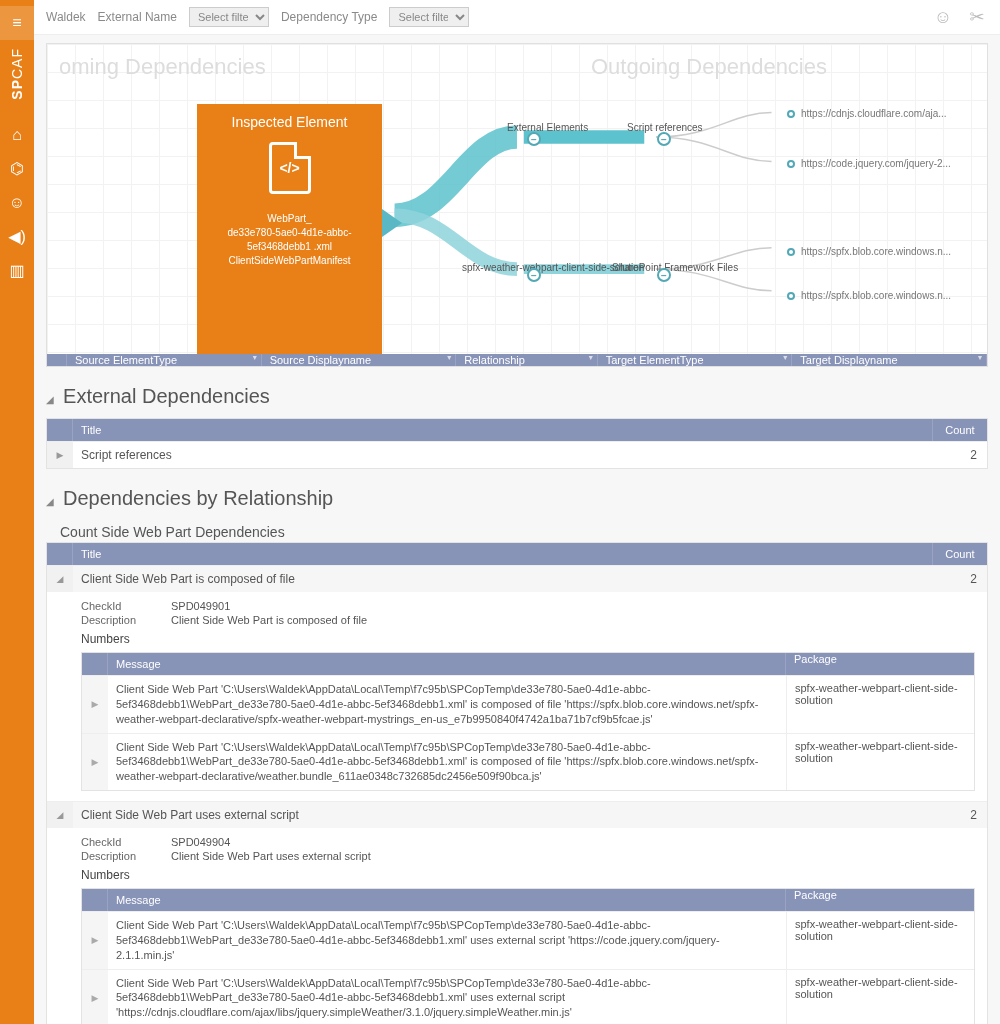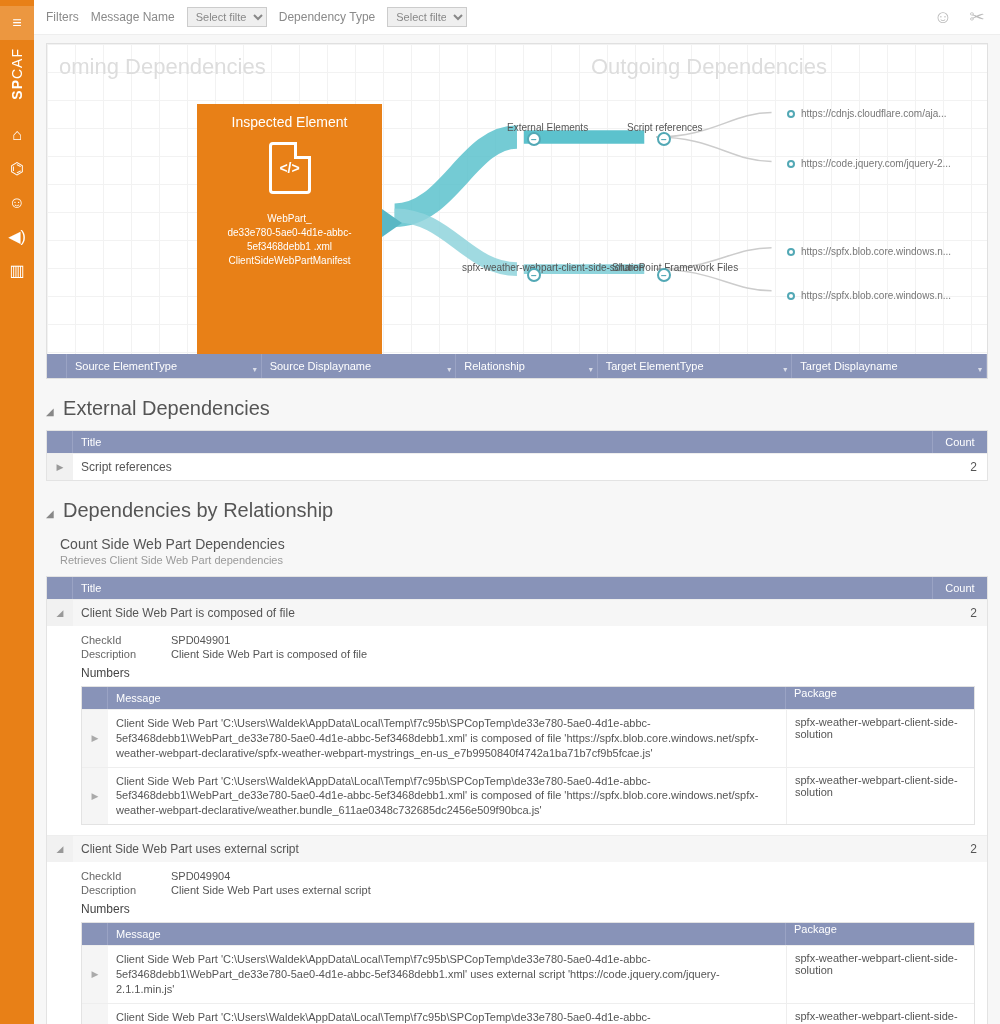--- a/index.html
+++ b/index.html
@@ -27,21 +27,21 @@
 .inspect-box .ic:before{content:"</>";position:absolute;inset:0;display:flex;align-items:center;justify-content:center;font-weight:700;font-size:14px}
 .inspect-box .ic:after{content:"";position:absolute;top:-3px;right:-3px;width:14px;height:14px;background:#e88017;border-left:3px solid #fff;border-bottom:3px solid #fff}
 .inspect-box .ln{font-size:10px;line-height:1.4}
 .arrow{position:absolute;left:335px;top:165px;width:0;height:0;border-top:14px solid transparent;border-bottom:14px solid transparent;border-left:20px solid #5ab7c4}
 .node-lbl{position:absolute;font-size:10px;color:#555;white-space:nowrap}
 .node-dot{position:absolute;width:14px;height:14px;border-radius:50%;background:#fff;border:2px solid #52a8b5;display:flex;align-items:center;justify-content:center;font-size:10px;color:#52a8b5;font-weight:700}
 .leaf-dot{position:absolute;width:8px;height:8px;border-radius:50%;border:2px solid #52a8b5;background:#fff}
 .leaf-lbl{position:absolute;font-size:10px;color:#777;white-space:nowrap}
 svg.flows{position:absolute;inset:0;pointer-events:none}
 .col-headers{display:flex;background:#8893b8;color:#fff;font-size:11px}
-.col-headers .ch{flex:1;padding:6px 8px;border-right:1px solid #9aa3c4;position:relative}
+.col-headers .ch{flex:1;padding:0 8px;border-right:1px solid #9aa3c4;position:relative}
 .col-headers .small{width:20px;flex:none}
 .col-headers .car{position:absolute;right:4px;bottom:4px;font-size:8px;opacity:.7}
 .section{margin:18px 12px 0}
 .sec-toggle{font-size:10px;color:#888;margin-right:6px;display:inline-block;cursor:pointer}
 .sec-title{font-size:20px;color:#555;font-weight:300;display:inline}
 .sub-title{font-size:14px;color:#555;margin:14px 0 2px 14px}
 .sub-desc{font-size:11px;color:#999;margin:0 0 10px 14px}
 .tbl{border:1px solid #e3e3e3;background:#fff}
 .tbl .hd-row{display:flex;background:#8893b8;color:#fff;font-size:11px}
 .tbl .hd-row .c{padding:5px 8px;position:relative}
@@ -76,22 +76,22 @@
     <div class="logo"><b>SP</b><span>CAF</span></div>
     <div class="nav-ic">⌂</div>
     <div class="nav-ic">⌬</div>
     <div class="nav-ic">☺</div>
     <div class="nav-ic">◀)</div>
     <div class="nav-ic">▥</div>
   </div>
 
   <div class="main">
     <div class="filterbar">
-      <span class="lbl">Filters</span>
-      <span class="lbl">Message Name</span>
+      <span class="lbl">Waldek</span>
+      <span class="lbl">External Name</span>
       <select><option>Select filter...</option></select>
       <span class="lbl">Dependency Type</span>
       <select><option>Select filter...</option></select>
       <span class="sp"></span>
       <span class="top-ic">☺</span>
       <span class="top-ic">✂</span>
     </div>
 
     <div class="diagram-wrap">
       <div class="diagram">
@@ -159,21 +159,20 @@
           <div class="grow">Script references</div>
           <div class="cnt">2</div>
         </div>
       </div>
     </div>
 
     <div class="section">
       <span class="sec-toggle">◢</span>
       <h2 class="sec-title">Dependencies by Relationship</h2>
       <div class="sub-title">Count Side Web Part Dependencies</div>
-      <div class="sub-desc">Retrieves Client Side Web Part dependencies</div>
 
       <div class="tbl">
         <div class="hd-row">
           <div class="c sm"></div>
           <div class="c grow"><span>Title</span></div>
           <div class="c cnt"><span>Count</span></div>
         </div>
 
         <div class="row group">
           <div class="sm">◢</div>

